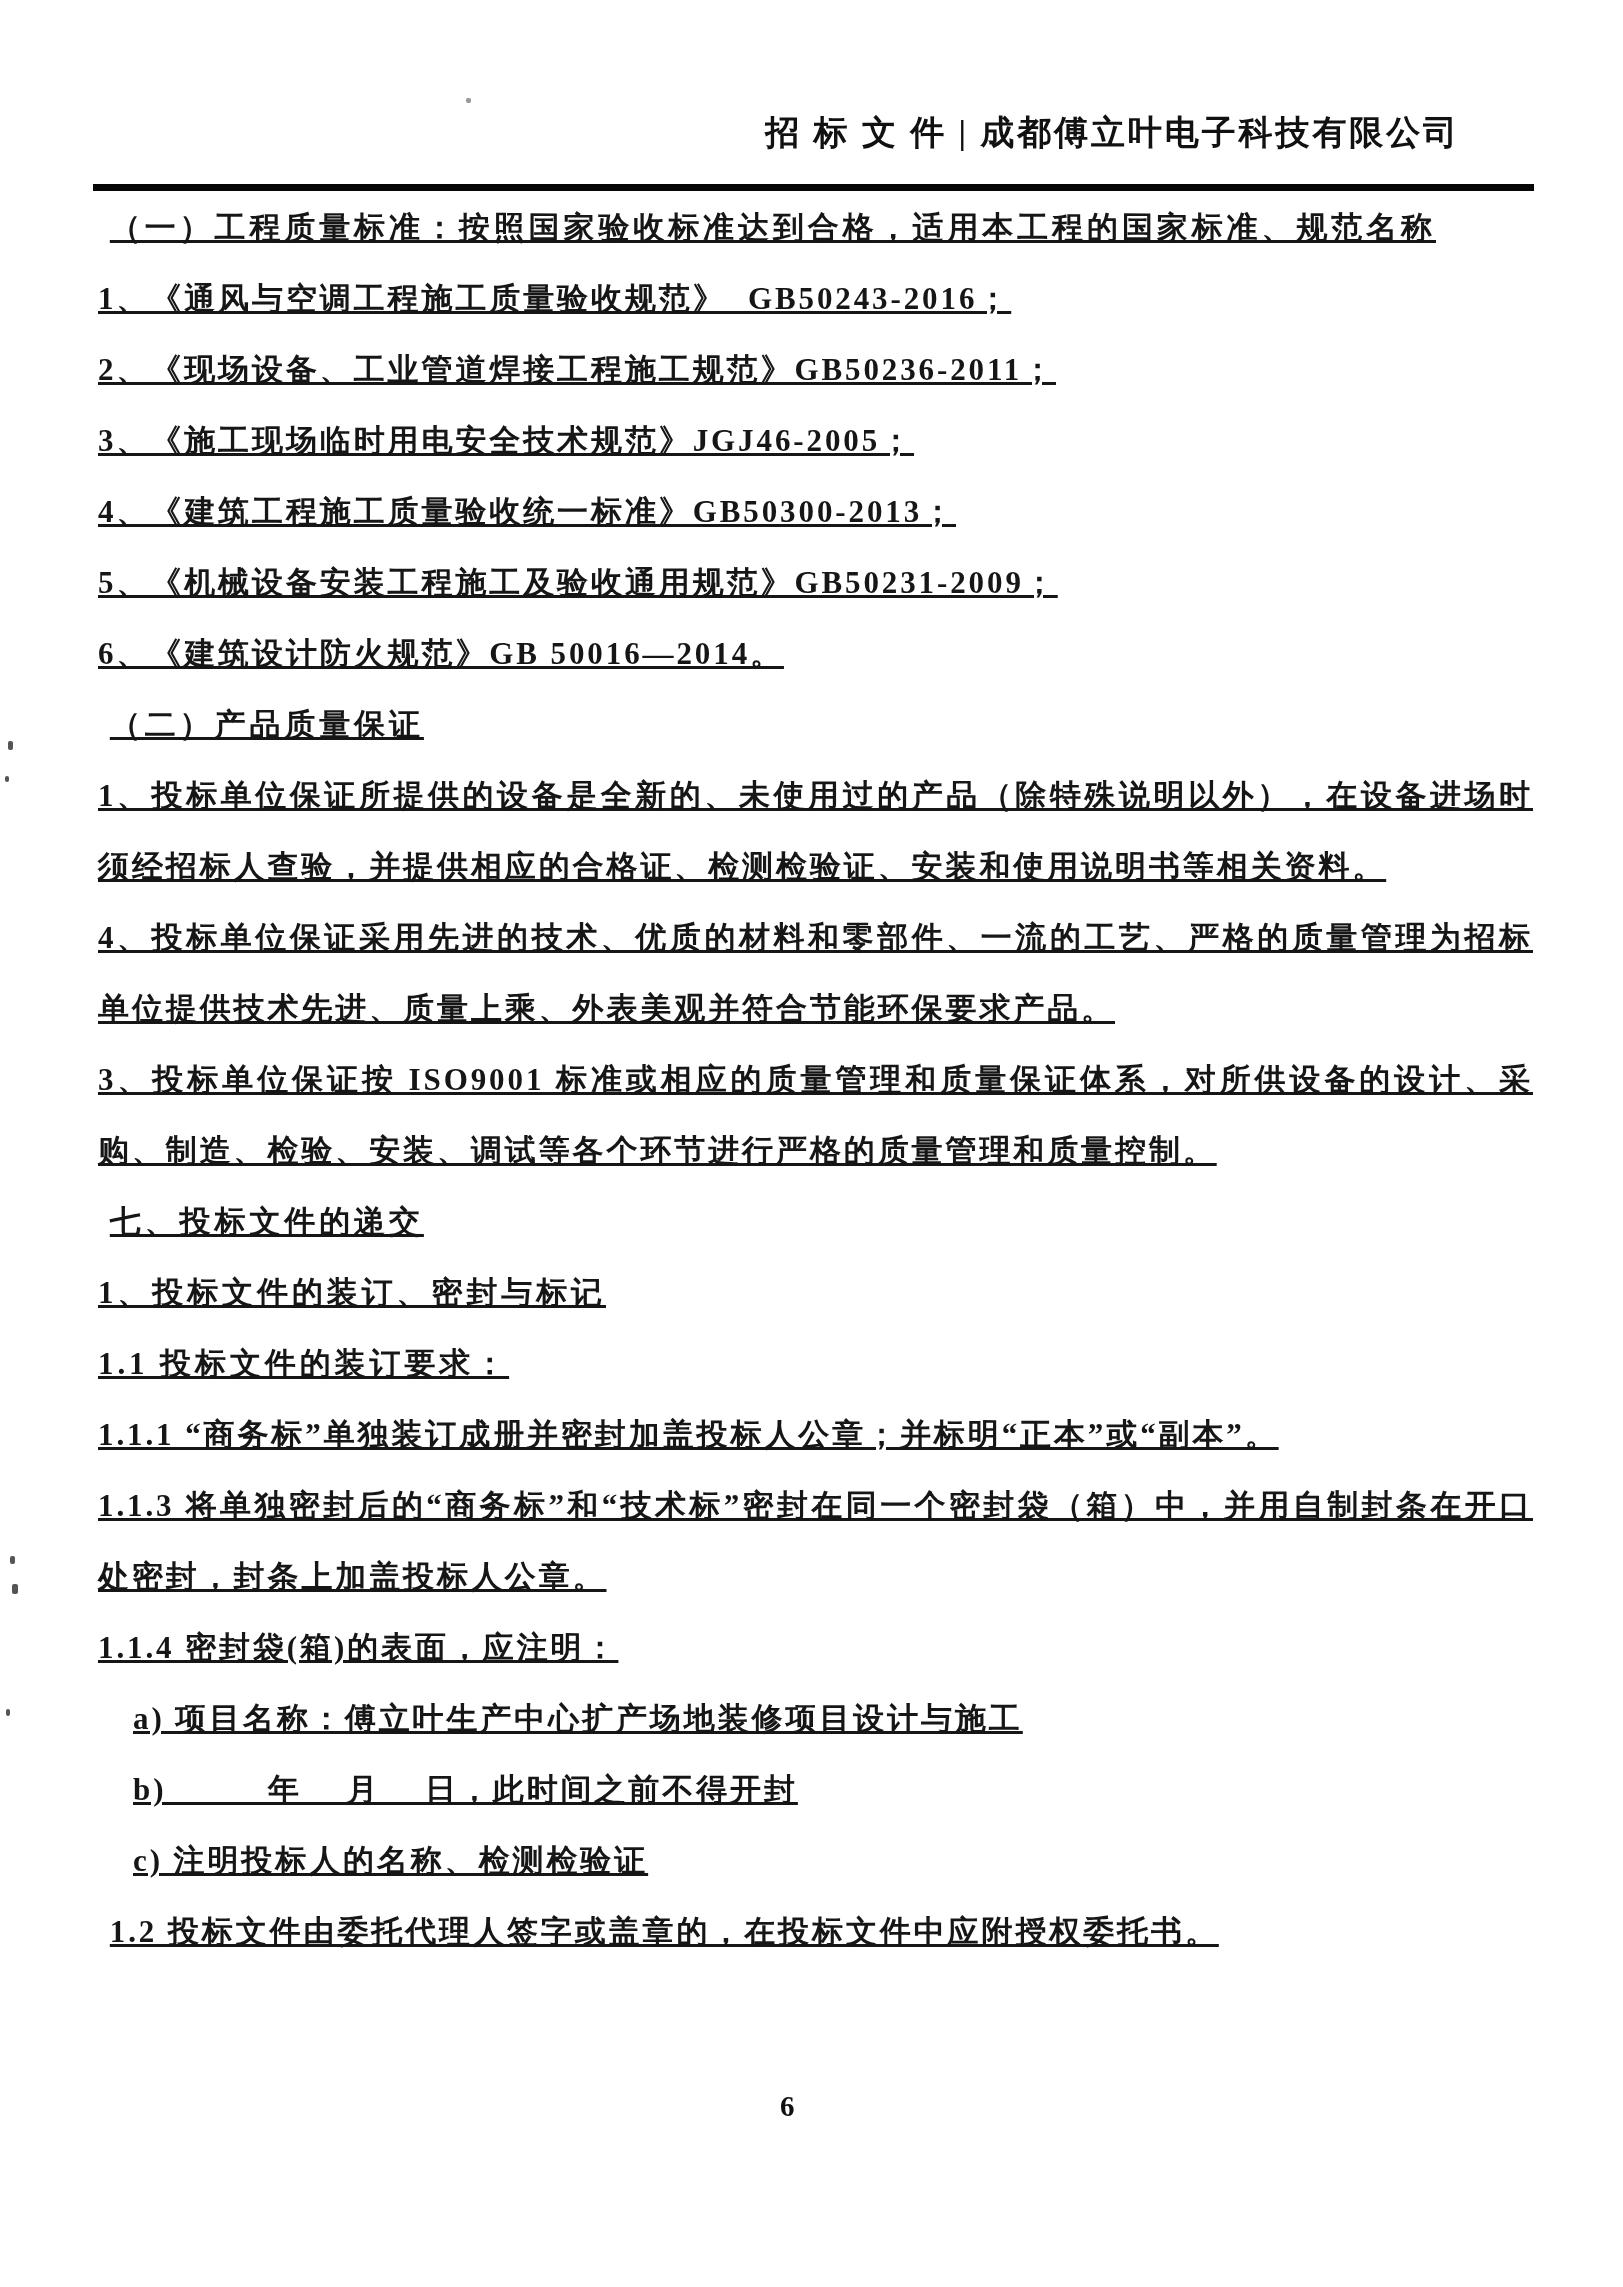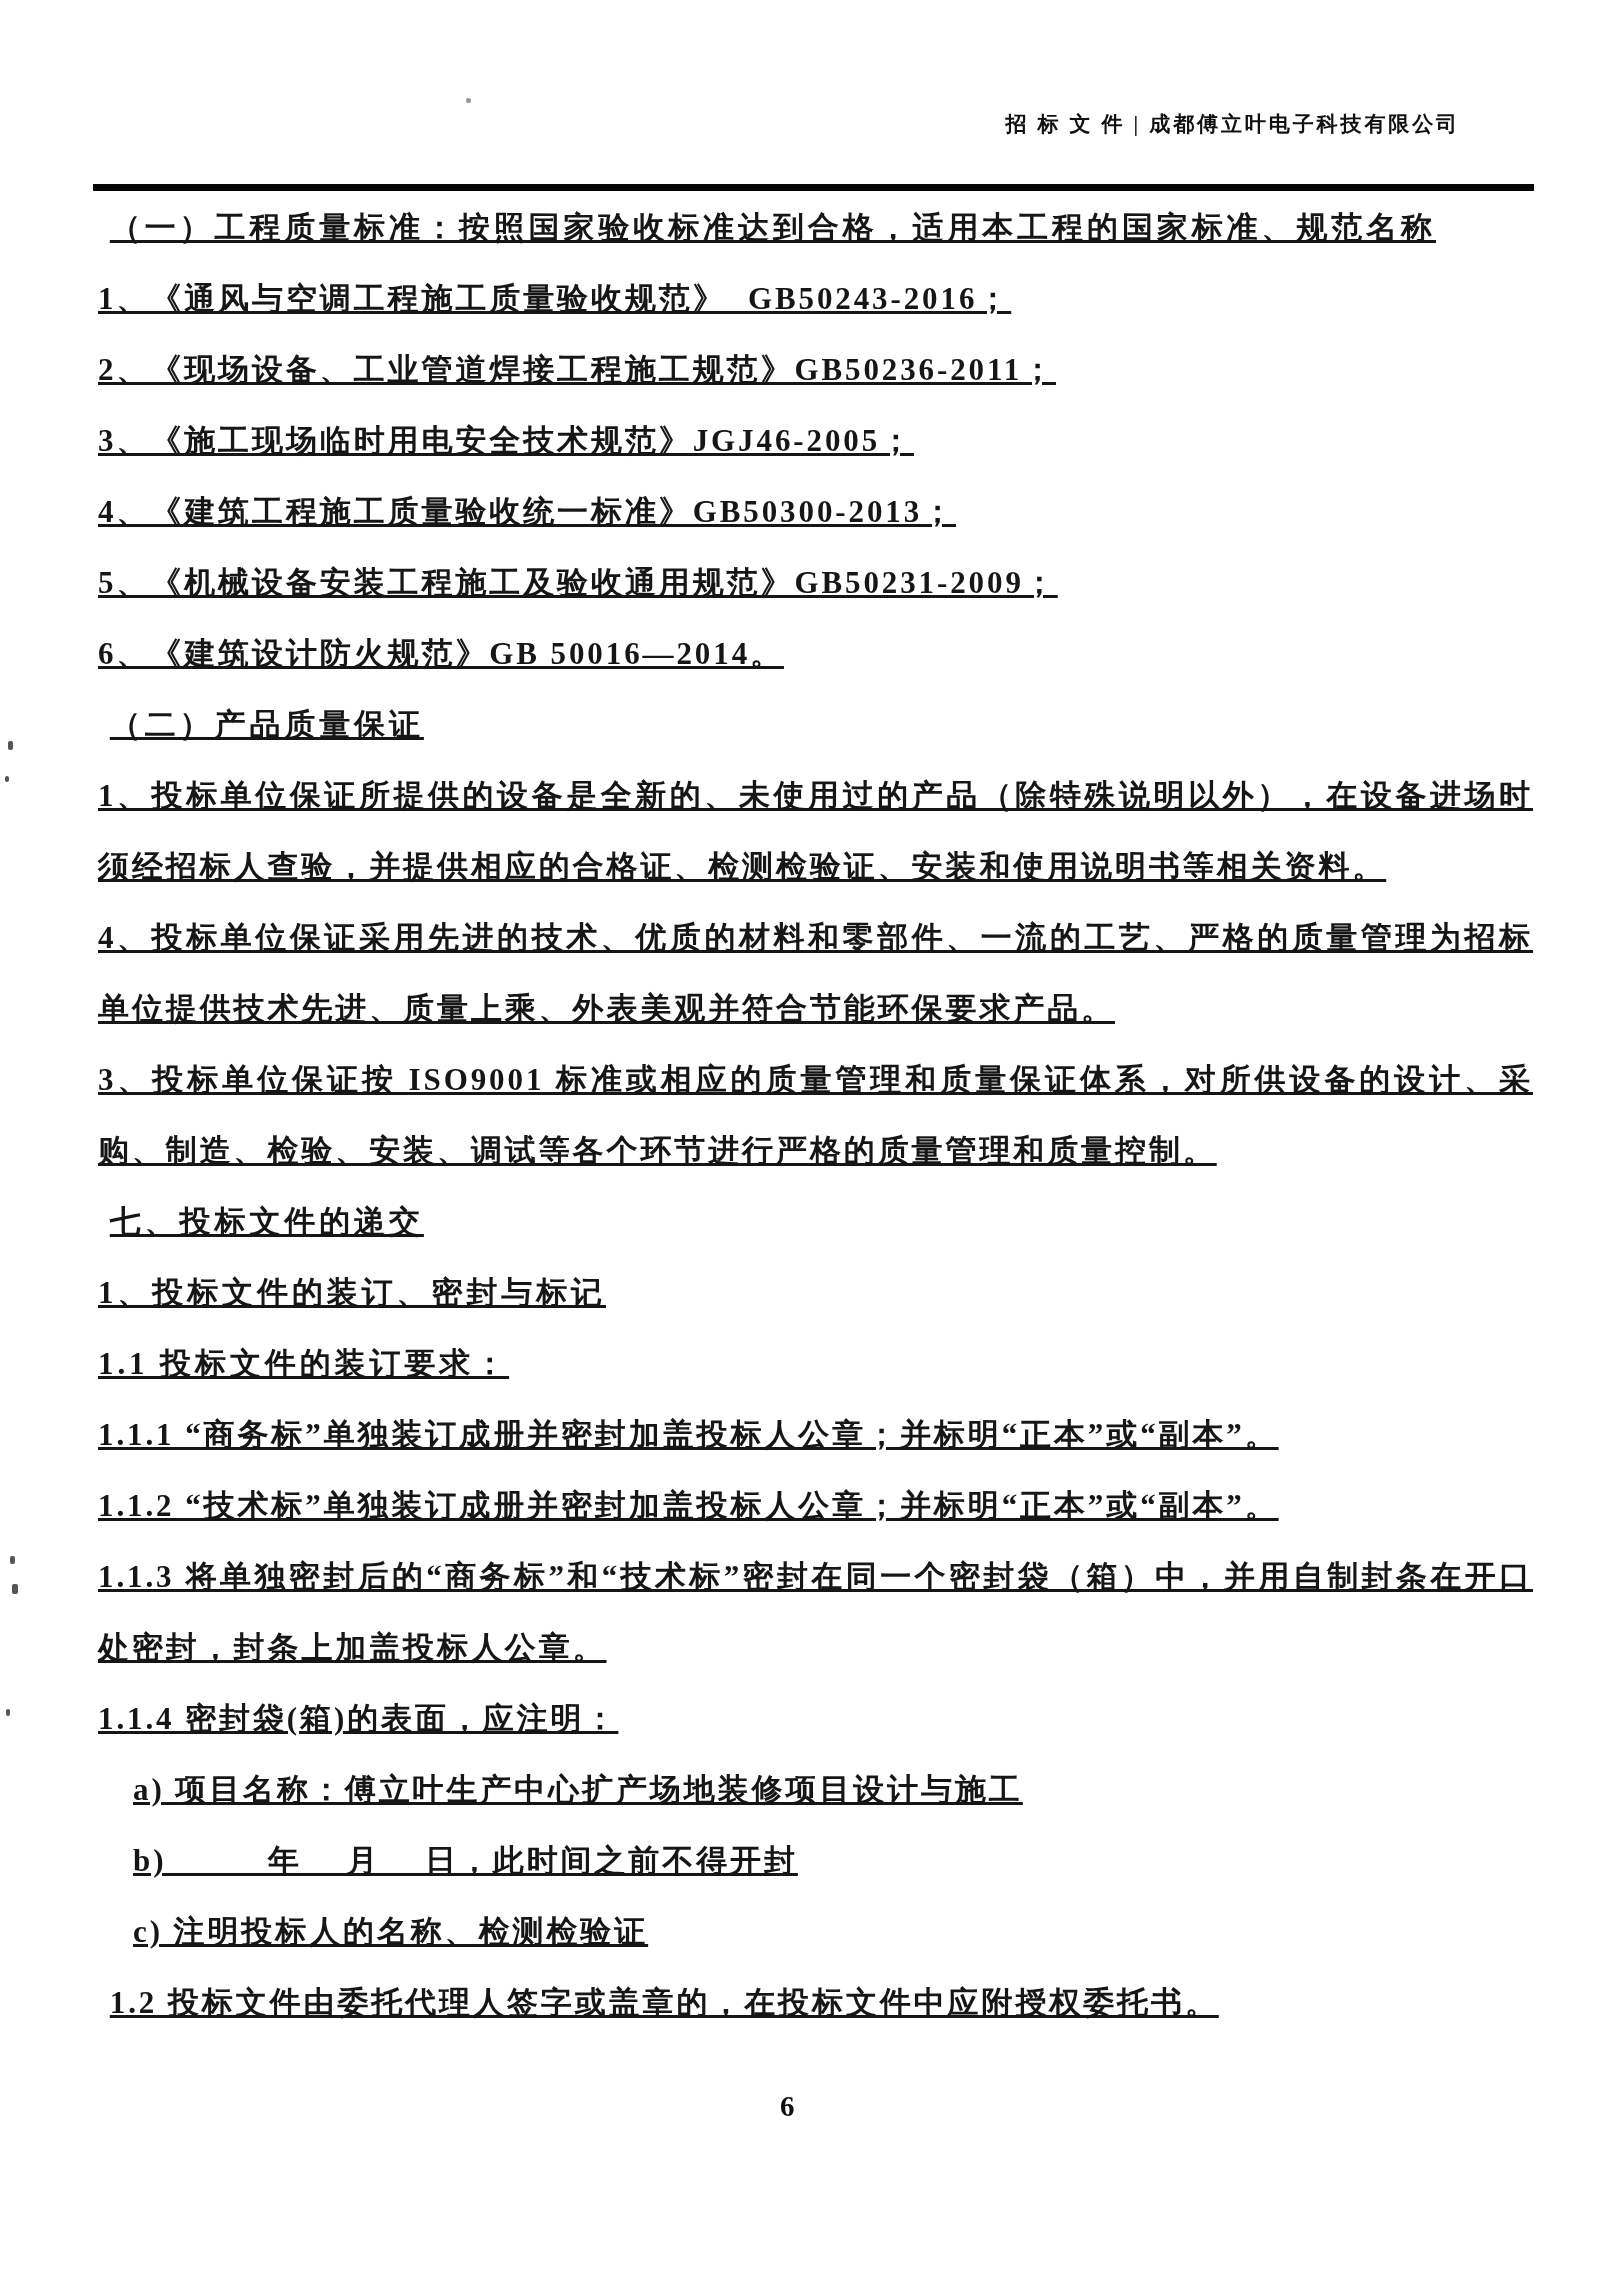--- a/index.html
+++ b/index.html
@@ -14,21 +14,21 @@
     background: #ffffff;
     overflow: hidden;
     font-family: "Liberation Serif", "DejaVu Serif", serif;
     color: #141414;
   }
   
   .header {
     position: absolute;
     top: 110px;
     right: 163px;
-    font-size: 21px;
+    font-size: 34px;
     font-weight: 700;
     letter-spacing: 2.9px;
     color: #111;
     white-space: pre;
   }
   .rule {
     position: absolute;
     top: 184px;
     left: 93px;
     width: 1441px;
@@ -103,21 +103,20 @@
 
     <div class="line">1、投标单位保证所提供的设备是全新的、未使用过的产品（除特殊说明以外），在设备进场时须经招标人查验，并提供相应的合格证、检测检验证、安装和使用说明书等相关资料。</div>
     <div class="line">4、投标单位保证采用先进的技术、优质的材料和零部件、一流的工艺、严格的质量管理为招标单位提供技术先进、质量上乘、外表美观并符合节能环保要求产品。</div>
     <div class="line">3、投标单位保证按 ISO9001 标准或相应的质量管理和质量保证体系，对所供设备的设计、采购、制造、检验、安装、调试等各个环节进行严格的质量管理和质量控制。</div>
 
     <div class="line heading indent-s">七、投标文件的递交</div>
     <div class="line heading">1、投标文件的装订、密封与标记</div>
     <div class="line heading">1.1 投标文件的装订要求：</div>
 
     <div class="line">1.1.1 “商务标”单独装订成册并密封加盖投标人公章；并标明“正本”或“副本”。</div>
-    <div class="line">1.1.2 “技术标”单独装订成册并密封加盖投标人公章；并标明“正本”或“副本”。</div>
     <div class="line">1.1.3 将单独密封后的“商务标”和“技术标”密封在同一个密封袋（箱）中，并用自制封条在开口处密封，封条上加盖投标人公章。</div>
     <div class="line">1.1.4 密封袋(箱)的表面，应注明：</div>
 
     <div class="line indent-a">a) 项目名称：傅立叶生产中心扩产场地装修项目设计与施工</div>
     <div class="line indent-a">b)　　　年　 月　 日，此时间之前不得开封</div>
     <div class="line indent-a">c) 注明投标人的名称、检测检验证</div>
 
     <div class="line indent-s">1.2 投标文件由委托代理人签字或盖章的，在投标文件中应附授权委托书。</div>
 
   </div>

